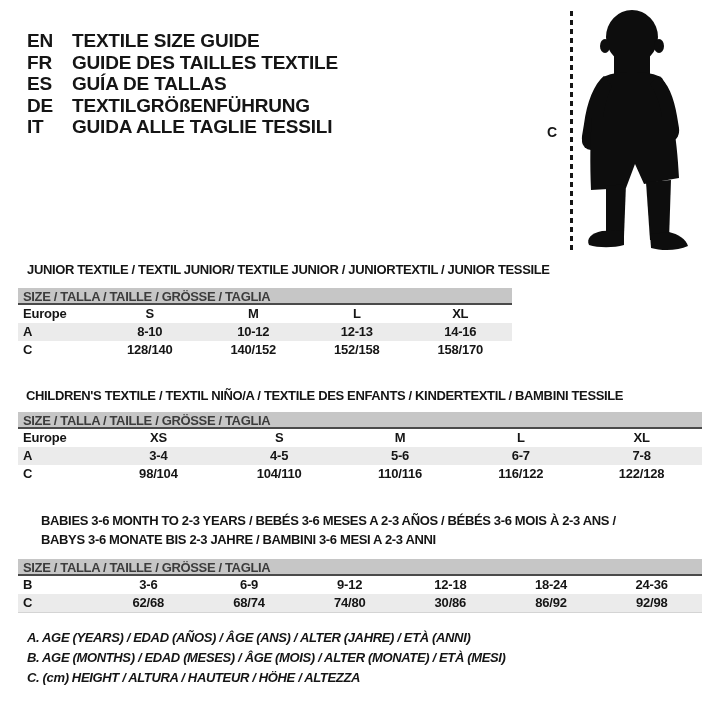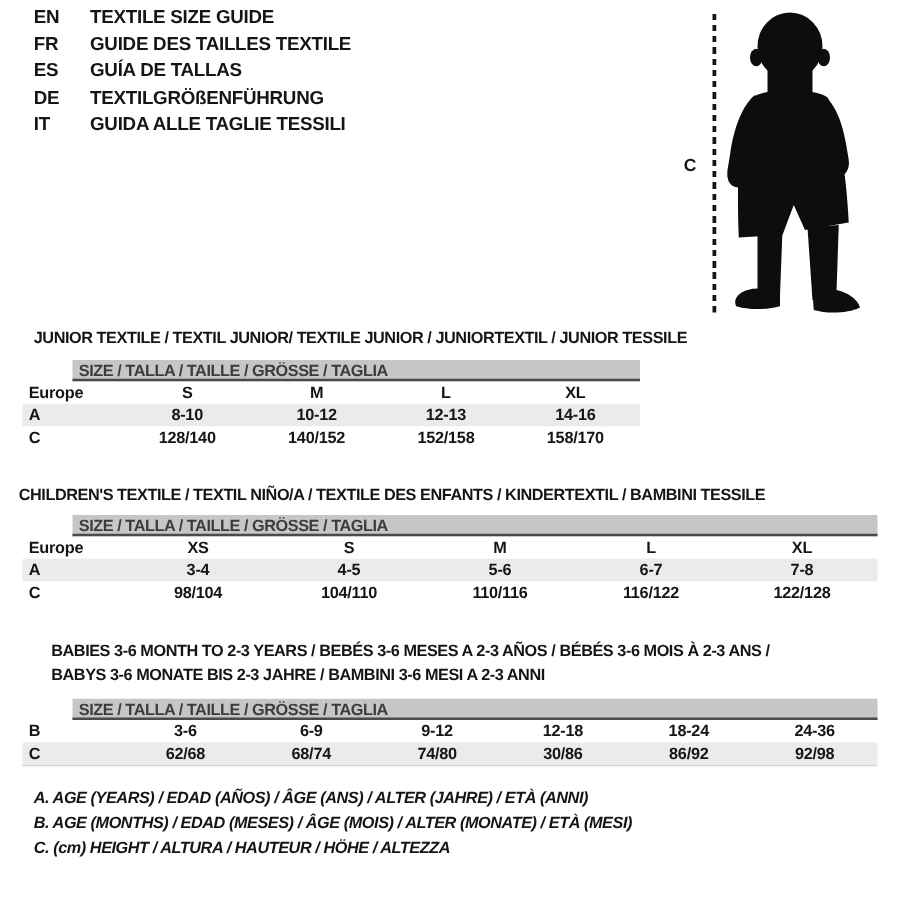--- a/index.html
+++ b/index.html
@@ -12,44 +12,44 @@
   }
   html,body{margin:0;padding:0;}
   body{
     width:720px;height:720px;position:relative;background:#ffffff;
     font-family:"Liberation Sans", sans-serif;font-weight:bold;color:var(--text);
     overflow:hidden;
   }
   .abs{position:absolute;}
 
   
-  .langs{top:3px;left:27px;font-size:15px;line-height:21.5px;letter-spacing:-0.2px;}
+  .langs{top:30px;left:27px;font-size:19px;line-height:21.5px;letter-spacing:-0.2px;}
   .lang-row{display:flex;white-space:nowrap;}
   .lang-code{width:45px;}
 
   
   .measure-line{left:570px;top:11px;width:3px;height:239px;
     background:repeating-linear-gradient(to bottom,#161616 0 5px,transparent 5px 9px);}
   .measure-label{left:547px;top:125px;font-size:14px;line-height:14px;}
   .figure{left:578px;top:8px;width:122px;height:244px;}
 
   
   .section-title{font-size:13px;letter-spacing:-0.35px;white-space:nowrap;line-height:16px;}
   .st1{top:262px;left:27px;}
-  .st2{top:388px;left:15px;}
+  .st2{top:388px;left:26px;}
   .st3{top:511px;left:41px;line-height:19px;}
 
   
   .table{left:18px;}
   .t1{top:288px;width:494px;}
   .t2{top:412px;width:684px;}
   .t3{top:559px;width:684px;border-bottom:1px solid #d4d4d4;}
   .bar{height:17px;line-height:17px;background:var(--header-bar-bg);color:var(--header-bar-text);
     font-size:13px;padding-left:5px;letter-spacing:-0.35px;
-    border-bottom:2px solid var(--rule-dark);box-sizing:border-box;margin-left:40px;}
+    border-bottom:2px solid var(--rule-dark);box-sizing:border-box;}
   .trow{display:flex;height:18px;line-height:18px;font-size:13px;letter-spacing:-0.2px;}
   .trow.shaded{background:var(--shaded-row-bg);}
   .trow .lbl{width:80px;padding-left:5px;box-sizing:border-box;text-align:left;}
   .trow .val{flex:1;text-align:center;}
 
   
   .footnotes{top:628px;left:27px;font-size:13px;line-height:20px;letter-spacing:-0.35px;white-space:nowrap;font-style:italic;}
 </style>
 </head>
 <body>

